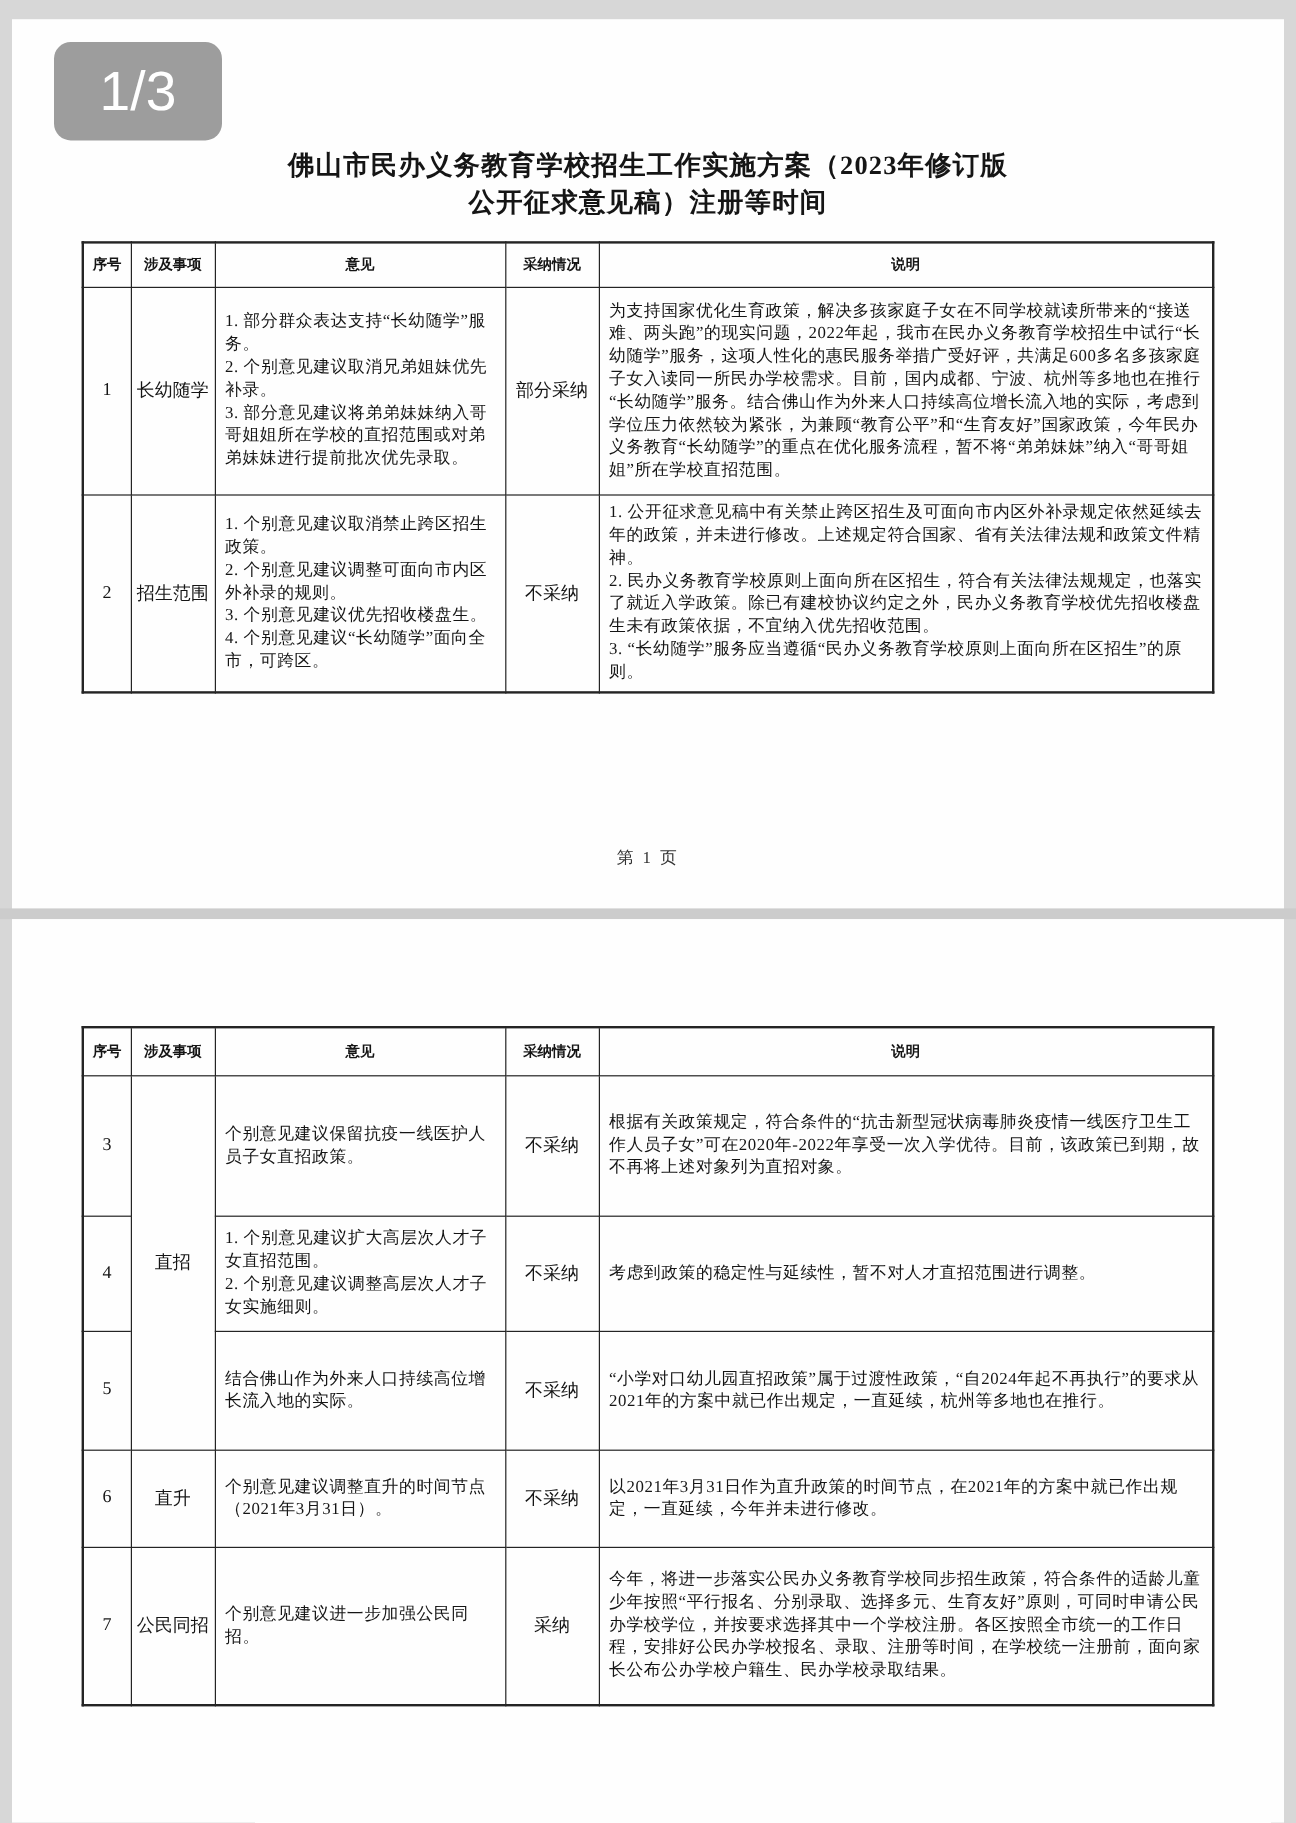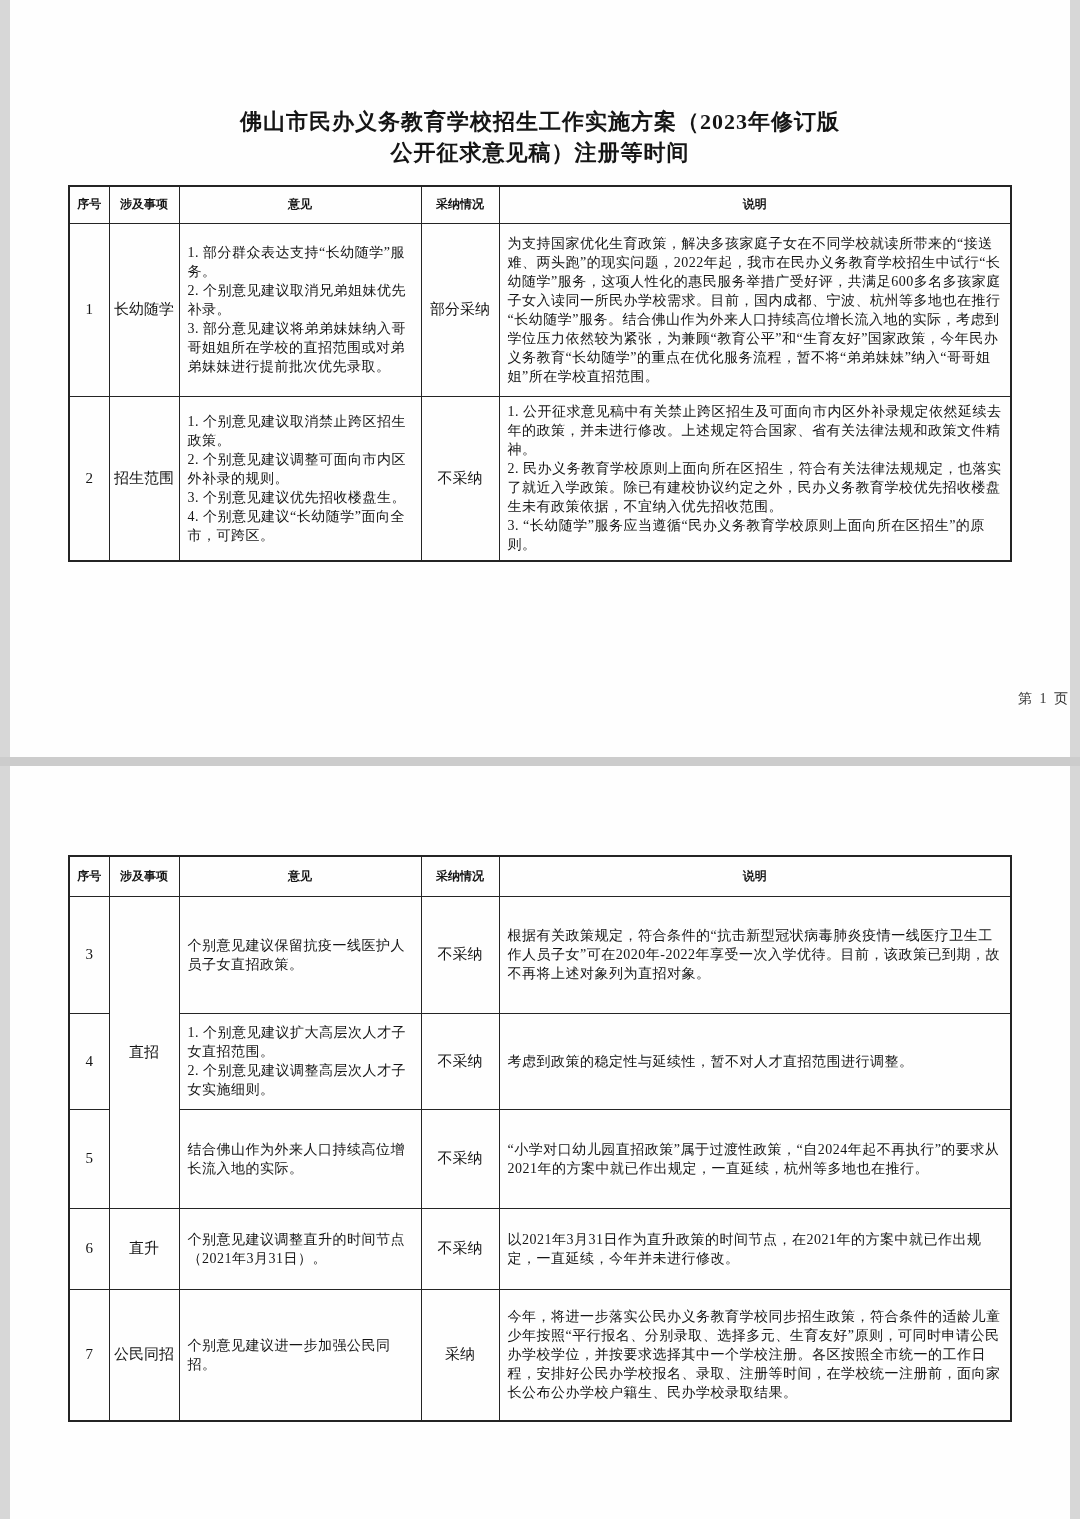--- a/index.html
+++ b/index.html
@@ -9,21 +9,21 @@
     background:#d7d7d7;
     font-family:"Liberation Serif","DejaVu Serif",serif;
     color:#151515;
     -webkit-font-smoothing:antialiased;
   }
   .canvas { position:relative; width:1080px; height:1519px; overflow:hidden; }
 
   .page {
     position:absolute; left:10px; width:1060px; background:#fefefe;
   }
-  .page1 { top:0; height:757px; }
+  .page1 { top:16px; height:757px; }
   .page2 { top:766px; height:753px; }
   .divider {
     position:absolute; top:757px; left:0; width:1080px; height:9px;
     background:#cccccc;
   }
 
   .badge {
     position:absolute; top:35px; left:45px;
     width:140px; height:82px;
     background:#9d9d9d; border-radius:14px;
@@ -67,31 +67,32 @@
     font-size:14px; line-height:19px;
     text-align:left; white-space:pre-line;
     letter-spacing:0.5px;
   }
   
   .h37{height:37px}.h173{height:173px}.h165{height:165px}
   .h40{height:40px}.h117{height:117px}.h96{height:96px}
   .h99{height:99px}.h81{height:81px}.h132{height:132px}
 
   .pagefoot {
-    text-align:right; font-size:14px; color:#333;
+    text-align:center; font-size:14px; color:#333;
     letter-spacing:2px;
   }
   .page1 .pagefoot { margin-top:128px; }
   .page2 .pagefoot { margin-top:46px; }
 </style>
 </head>
 <body>
 
 <div class="canvas">
 
+  <div class="badge">1/3</div>
 
   <section class="page page1">
     <h1 class="title"><span>佛山市民办义务教育学校招生工作实施方案（2023年修订版</span><br><span>公开征求意见稿）注册等时间</span></h1>
 
     <table class="doc-table">
       <colgroup>
         <col style="width:40px">
           <col style="width:70px">
           <col style="width:242px">
         <col style="width:78px">

